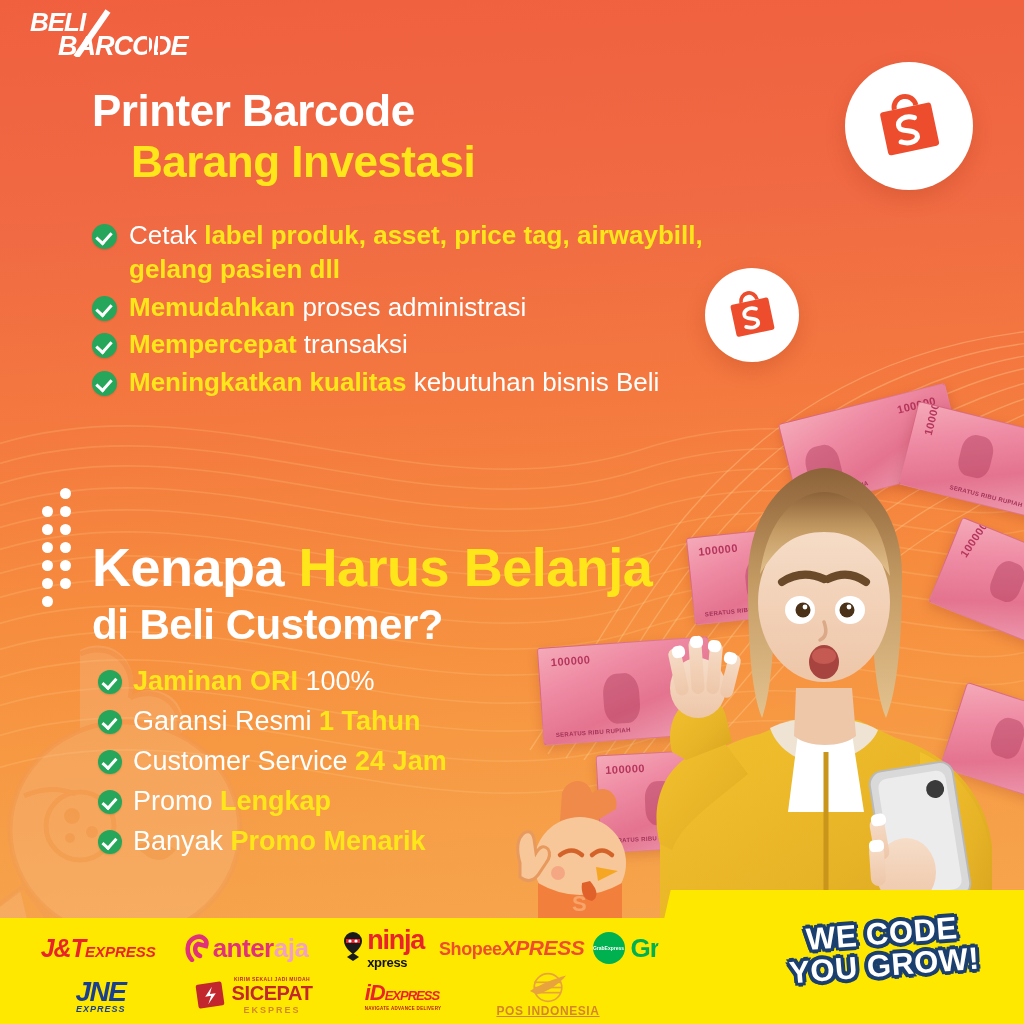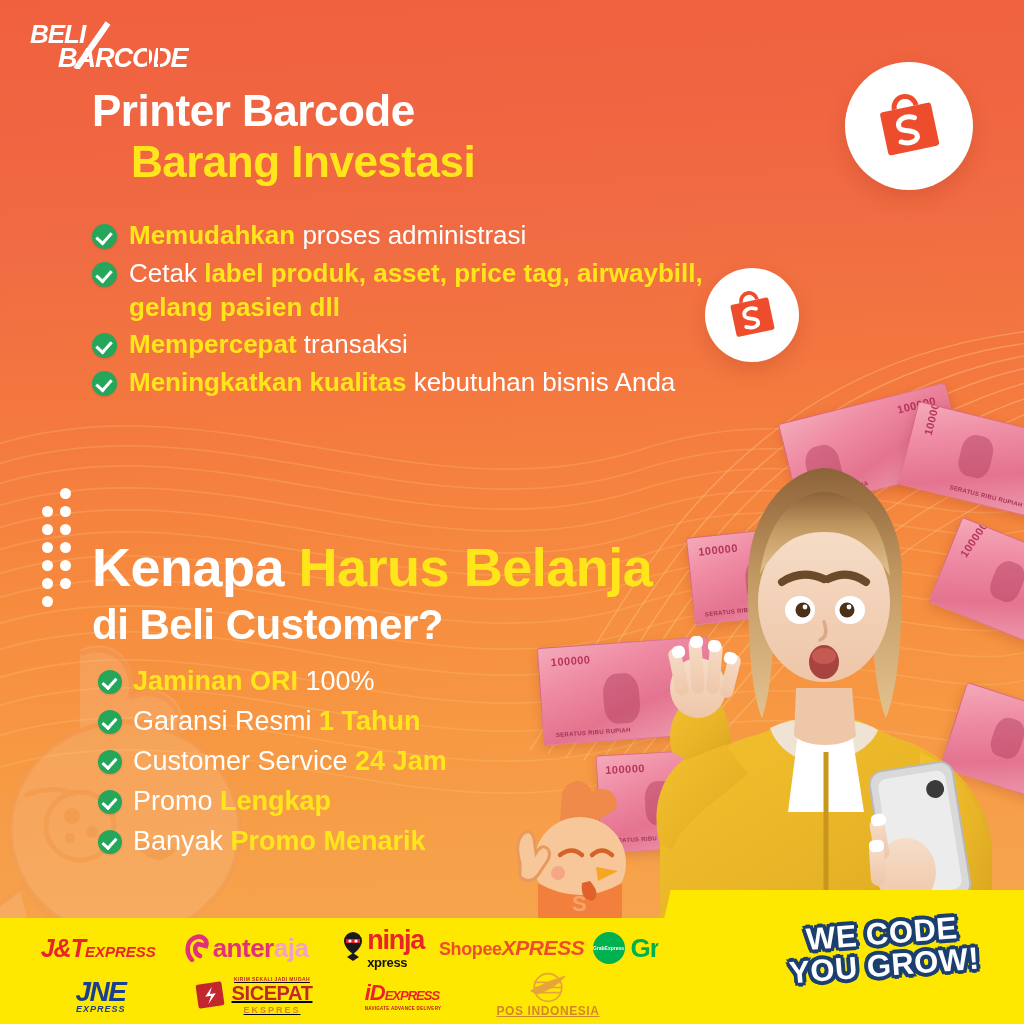--- a/index.html
+++ b/index.html
@@ -18,21 +18,21 @@
   .waves2{position:absolute;left:520px;top:330px;width:520px;height:430px;opacity:.45;pointer-events:none;}
 
   
   .ghost-mascot{position:absolute;left:-40px;top:640px;width:330px;height:300px;opacity:.30;pointer-events:none;}
 
   
   .dotgrid{position:absolute;left:30px;top:488px;width:60px;height:120px;}
   .dotgrid i{position:absolute;width:11px;height:11px;border-radius:50%;background:#ffffff;display:block;}
 
   
-  .logo{position:absolute;left:22px;top:17px;width:210px;height:52px;text-align:center;}
+  .logo{position:absolute;left:22px;top:5px;width:210px;height:52px;text-align:center;}
   .logo svg{display:block;}
 
   
   .headline{position:absolute;left:92px;top:86px;width:640px;}
   .headline .l1{
     font-size:44px;font-weight:bold;color:#ffffff;line-height:1.12;
     letter-spacing:-.5px;
   }
   .headline .l2{
     font-size:44px;font-weight:bold;color:#ffe61a;line-height:1.12;
@@ -219,33 +219,33 @@
   </div>
 
   <div class="headline">
     <div class="l1">Printer Barcode</div>
     <div class="l2">Barang Investasi</div>
   </div>
 
   <div class="bullets one">
     <div class="brow">
       <span class="chk"></span>
+      <span class="btxt"><span class="w">Cetak </span><b>label produk, asset, price tag, airwaybill, gelang pasien dll</b><span class="w"></span></span>
+    </div>
+    <div class="brow">
+      <span class="chk"></span>
       <span class="btxt"><span class="w"></span><b>Memudahkan</b><span class="w"> proses administrasi</span></span>
     </div>
     <div class="brow">
       <span class="chk"></span>
-      <span class="btxt"><span class="w">Cetak </span><b>label produk, asset, price tag, airwaybill, gelang pasien dll</b><span class="w"></span></span>
-    </div>
-    <div class="brow">
-      <span class="chk"></span>
       <span class="btxt"><span class="w"></span><b>Mempercepat</b><span class="w"> transaksi</span></span>
     </div>
     <div class="brow">
       <span class="chk"></span>
-      <span class="btxt"><span class="w"></span><b>Meningkatkan kualitas</b><span class="w"> kebutuhan bisnis Anda</span></span>
+      <span class="btxt"><span class="w"></span><b>Meningkatkan kualitas</b><span class="w"> kebutuhan bisnis Beli</span></span>
     </div>
   </div>
 
   <div class="sect2">
     <div class="s1"><span>Kenapa </span><em>Harus Belanja</em></div>
     <div class="s2">di Beli Customer?</div>
   </div>
 
   <div class="bullets two">
     <div class="brow">
@@ -469,21 +469,21 @@
           </span>
           <span class="grab" style="margin-left:6px;">Grab</span>
         </span>
       </div>
     </div>
 
     <div class="crow r2">
       <div class="clogo" style="width:145px;flex-direction:column;">
         <span class="jne"><span>JNE</span><small>EXPRESS</small></span>
       </div>
-      <div class="clogo" style="width:160px;text-decoration:underline;">
+      <div class="clogo" style="width:160px;">
         <svg width="34" height="34" viewBox="0 0 34 34">
           <rect x="3" y="5" width="26" height="24" rx="2" fill="#c1272d" transform="rotate(-8 16 17)"></rect>
           <path d="M19,9 l-8,9 h6 l-4,8 l9,-10 h-6 Z" fill="#ffffff" transform="rotate(-8 16 17)"></path>
         </svg>
         <span class="sicepat" style="margin-left:4px;text-align:center;">
           <span class="tiny">KIRIM SEKALI JADI MUDAH</span>
           <span>SICEPAT</span>
           <small>EKSPRES</small>
         </span>
       </div>

